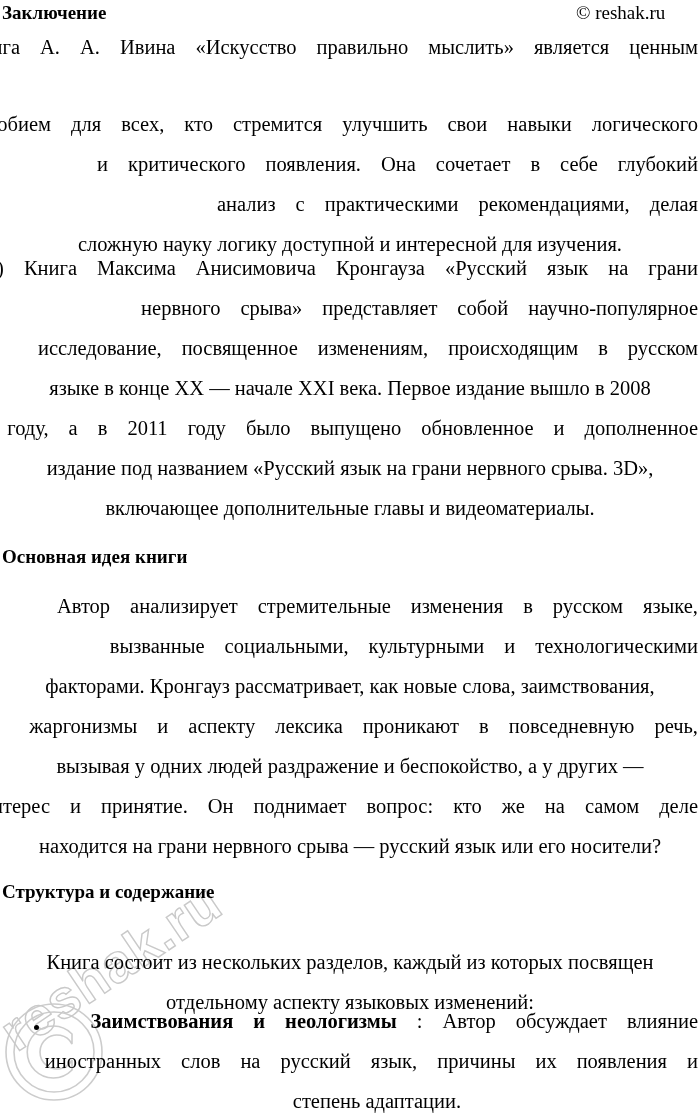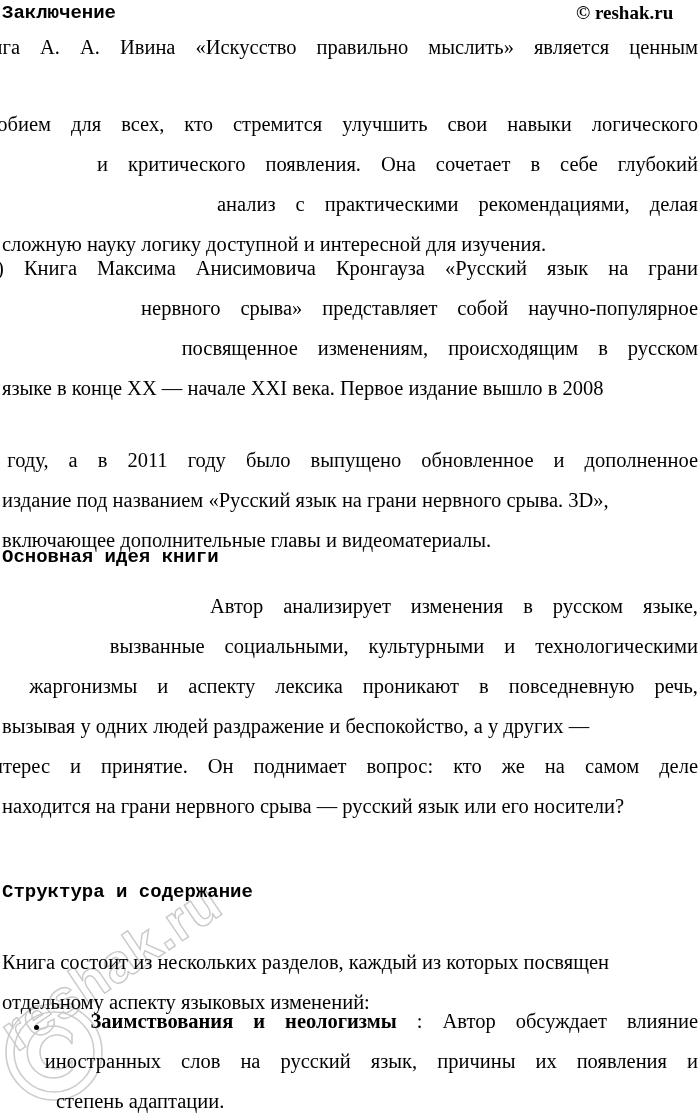--- a/index.html
+++ b/index.html
@@ -72,47 +72,45 @@
   }
 
   .abs { position: absolute; }
 
   .header-mark {
     left: 576px;
     top: 1px;
     font-size: 19px;
     line-height: 24px;
     white-space: nowrap;
-    font-weight: bold;
   }
 
   h2.section-heading {
     margin: 0;
     font-size: 19px;
     line-height: 24px;
     font-weight: 700;
     white-space: nowrap;
     letter-spacing: 0px;
-    font-family: Liberation Mono, monospace;
   }
 
   
   .tline {
     font-size: 20.5px;
     line-height: 26px;
     white-space: nowrap;
     display: flex;
     align-items: baseline;
   }
   .tline.justify {
     display: flex;
     justify-content: flex-end;
     gap: 20px;
   }
-  .tline.last { display: block; }
+  .tline.last { display: block; text-align: center; }
   .tline .w { display: inline-block; }
   .tline.justify .w { flex: 0 0 auto; }
 
   .bullet-dot {
     position: absolute;
     left: 34px;
     width: 5px;
     height: 5px;
     border-radius: 50%;
     background: #000;
@@ -197,28 +195,29 @@
           <span class="w">грани</span>
         </div>
       <div class="tline justify" style="height:40px;">
           <span class="w">нервного</span>
           <span class="w">срыва»</span>
           <span class="w">представляет</span>
           <span class="w">собой</span>
           <span class="w">научно-популярное</span>
         </div>
       <div class="tline justify" style="height:40px;">
+          <span class="w">исследование,</span>
           <span class="w">посвященное</span>
           <span class="w">изменениям,</span>
           <span class="w">происходящим</span>
           <span class="w">в</span>
           <span class="w">русском</span>
         </div>
       <div class="tline last" style="height:40px;"><span class="w">языке в конце XX — начале XXI века. Первое издание вышло в 2008</span></div>
-      <div class="tline justify" style="height:40px;margin-top:32px;">
+      <div class="tline justify" style="height:40px;">
           <span class="w">году,</span>
           <span class="w">а</span>
           <span class="w">в</span>
           <span class="w">2011</span>
           <span class="w">году</span>
           <span class="w">было</span>
           <span class="w">выпущено</span>
           <span class="w">обновленное</span>
           <span class="w">и</span>
           <span class="w">дополненное</span>
@@ -226,32 +225,34 @@
       <div class="tline last" style="height:40px;"><span class="w">издание под названием «Русский язык на грани нервного срыва. 3D»,</span></div>
       <div class="tline last" style="height:40px;"><span class="w">включающее дополнительные главы и видеоматериалы.</span></div>
     </div>
 
     <h2 class="abs section-heading" style="left:2px; top:545px;">Основная идея книги</h2>
 
     <div class="abs" style="left:2px; top:593px; width:696px;">
       <div class="tline justify" style="height:40px;">
           <span class="w">Автор</span>
           <span class="w">анализирует</span>
+          <span class="w">стремительные</span>
           <span class="w">изменения</span>
           <span class="w">в</span>
           <span class="w">русском</span>
           <span class="w">языке,</span>
         </div>
       <div class="tline justify" style="height:40px;margin-left:8px;">
           <span class="w">вызванные</span>
           <span class="w">социальными,</span>
           <span class="w">культурными</span>
           <span class="w">и</span>
           <span class="w">технологическими</span>
         </div>
+      <div class="tline last" style="height:40px;"><span class="w">факторами. Кронгауз рассматривает, как новые слова, заимствования,</span></div>
       <div class="tline justify" style="height:40px;">
           <span class="w">жаргонизмы</span>
           <span class="w">и</span>
           <span class="w">аспекту</span>
           <span class="w">лексика</span>
           <span class="w">проникают</span>
           <span class="w">в</span>
           <span class="w">повседневную</span>
           <span class="w">речь,</span>
         </div>

